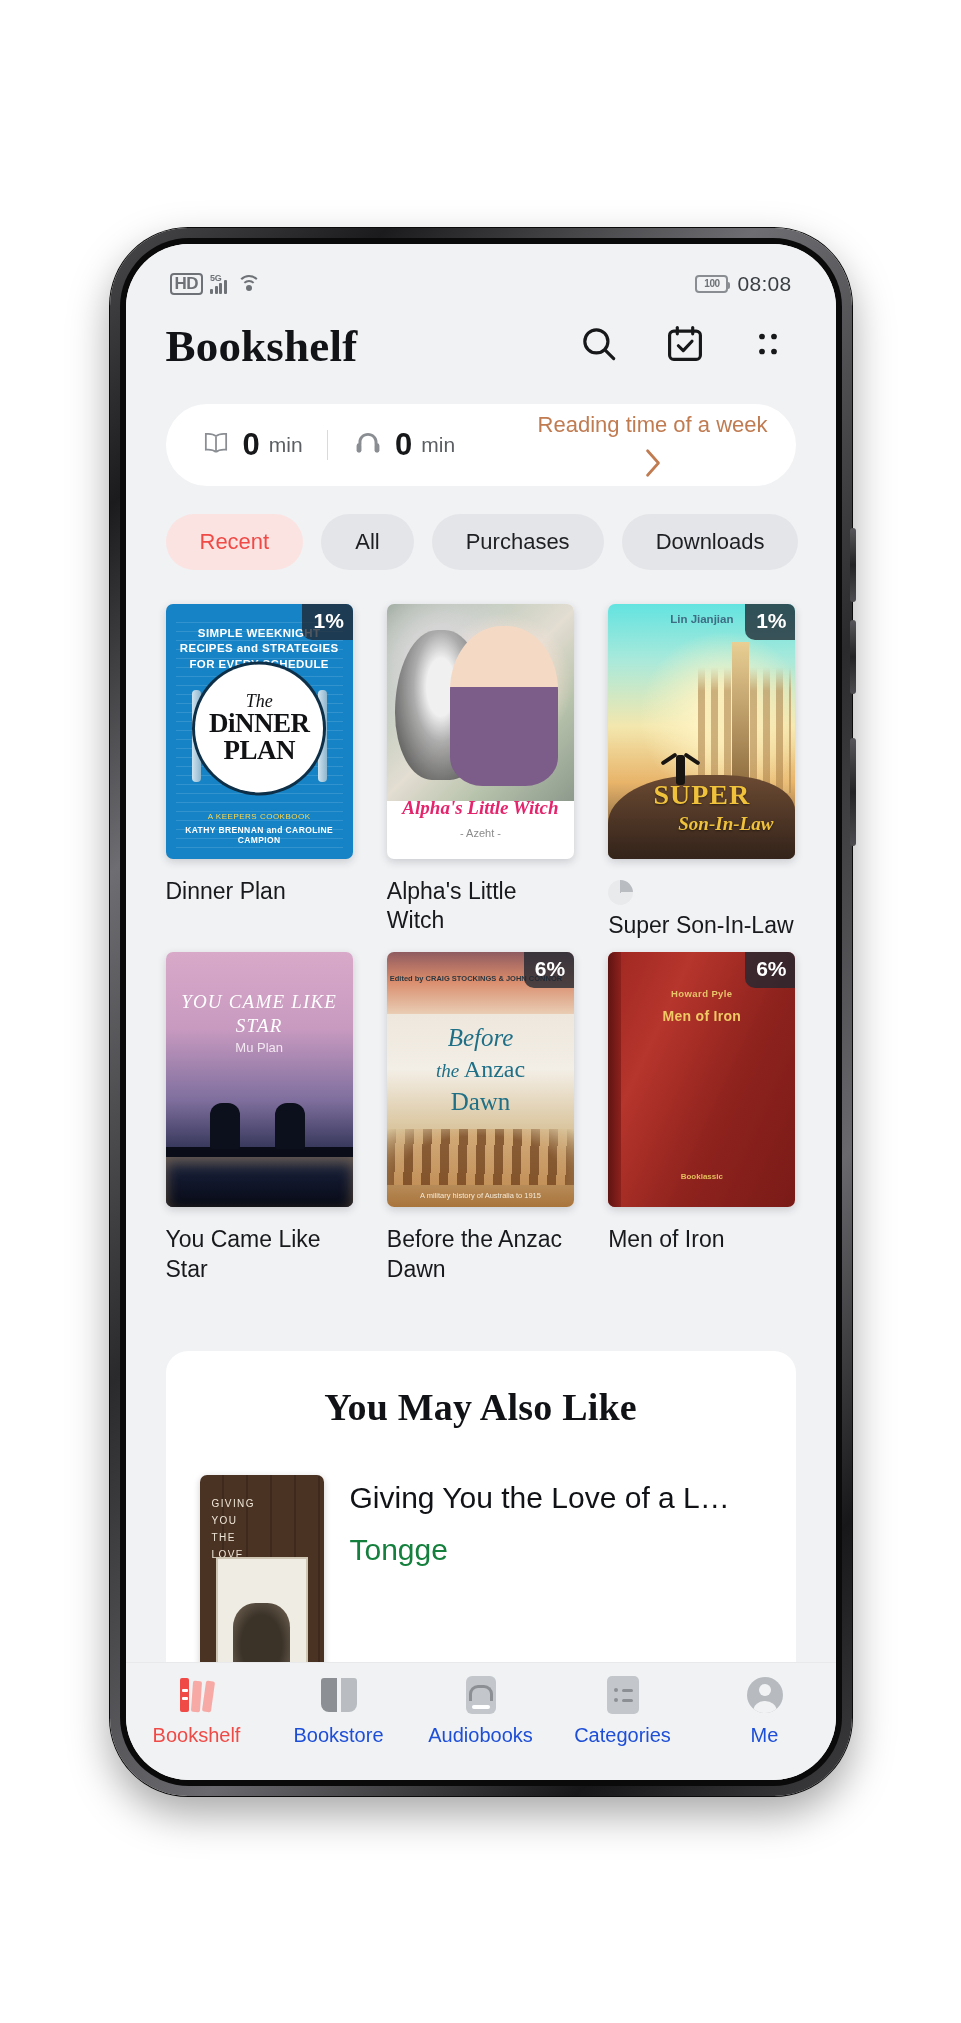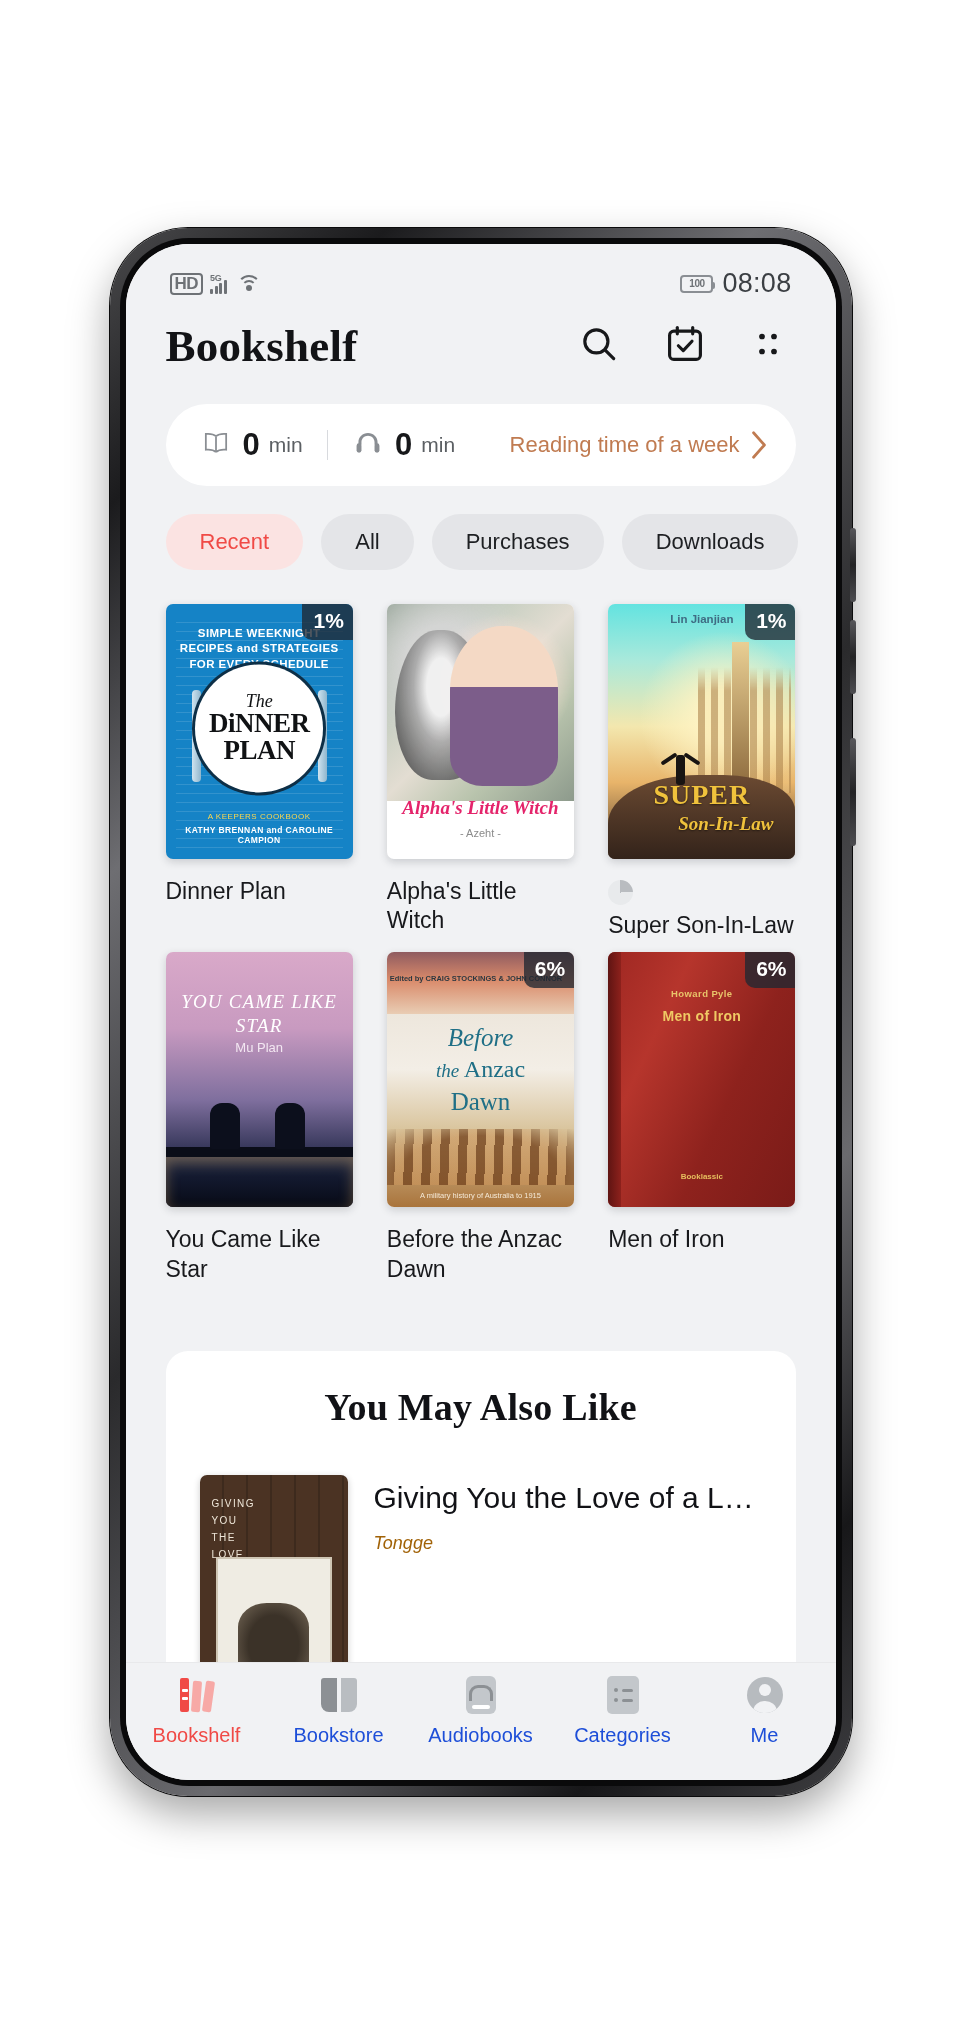--- a/index.html
+++ b/index.html
@@ -77,21 +77,21 @@
   .wifi .w3 { width: 6px;  height: 6px;  top: 11px; background:#6e7276; border-radius:50%; border:none;}
 
   .sb-right { display: flex; align-items: center; gap: 9px; }
   .battery {
     width: 33px; height: 18px; border: 2px solid #8a8e93; border-radius: 4px;
     position: relative; display:flex; align-items:center; justify-content:center;
   }
   .battery::after { content:""; position:absolute; right:-4px; top:5px; width:2.5px; height:7px;
                     background:#8a8e93; border-radius:0 2px 2px 0; }
   .battery b { font-size: 10px; color:#6e7276; font-weight:700; letter-spacing:-.5px; }
-  .clock { font-size: 27px; color: #3b3f43; font-weight: 500; letter-spacing:.3px; }
+  .clock { font-size: 21px; color: #3b3f43; font-weight: 500; letter-spacing:.3px; }
 
   
   .app-header {
     display: flex; align-items: center; justify-content: space-between;
     padding: 14px 40px 10px 40px; background: #f1f2f4;
   }
   .app-title {
     font-family: "Liberation Serif", serif;
     font-size: 45px; font-weight: 700; color: #121316; letter-spacing: .2px;
   }
@@ -103,21 +103,21 @@
 
   
   .stats-card {
     margin: 22px 40px 0 40px; height: 82px; background: #fff; border-radius: 41px;
     display: flex; align-items: center; padding: 0 28px 0 34px; gap: 0;
   }
   .stat { display: flex; align-items: center; gap: 11px; }
   .stat .num { font-size: 31px; font-weight: 700; color: #17181a; }
   .stat .unit { font-size: 21px; color: #5b5f63; margin-left:-2px;}
   .vdiv { width: 1.5px; height: 30px; background: #d8dade; margin: 0 24px; }
-  .stats-right { margin-left: auto; display: flex; align-items: center; gap: 10px; }
+  .stats-right { margin-left: auto; display: flex; align-items: center; gap: 10px; flex-direction: column; }
   .stats-link { font-size: 22px; color: #c07b51; }
   .chev { color: #c07b51; font-size: 26px; line-height: 0; }
 
   
   .pills { display: flex; gap: 18px; padding: 28px 40px 0 40px; align-items: center; }
   .pill {
     height: 56px; border-radius: 28px; background: #e4e5e8; color: #1d1f22;
     font-size: 22px; display: flex; align-items: center; justify-content: center;
     padding: 0 34px; white-space: nowrap;
   }
@@ -242,30 +242,30 @@
   
   .yma {
     margin: 66px 40px 0 40px; background: #fff; border-radius: 22px 22px 0 0;
     padding: 34px 0 0 0; min-height: 300px;
   }
   .yma h2 {
     font-family:"Liberation Serif", serif; font-size: 38px; font-weight: 700;
     color:#111216; text-align:center; letter-spacing:.2px;
   }
   .rec-row { display:flex; gap: 26px; padding: 46px 34px 0 34px; align-items:flex-start; }
-  .rec-cover { width: 148px; height: 200px; border-radius: 7px; flex:none; position:relative; overflow:hidden;
+  .rec-cover { width: 124px; height: 200px; border-radius: 7px; flex:none; position:relative; overflow:hidden;
     background: repeating-linear-gradient(90deg,#4b3323 0 22px,#3d2a1d 22px 24px);
     box-shadow:0 2px 7px rgba(0,0,0,.2);}
   .rec-cover .g1 { position:absolute; top:20px; left:12px; color:#efe7d9; font-size:10px; letter-spacing:1.4px; line-height:1.7;}
   .rec-cover .win { position:absolute; left:16px; right:16px; bottom:10px; top:82px; background:#efece3; border:2px solid #cfc6b4;}
   .rec-cover .win::after{content:"";position:absolute;left:18%;bottom:0;width:64%;height:58%;
     background:radial-gradient(ellipse at 50% 70%, #3b3228 0 50%, #776a59 100%); border-radius:40% 40% 0 0;}
   .rec-meta { padding-top: 6px; min-width:0; }
   .rec-title { font-size: 30px; color:#111216; white-space:nowrap; overflow:hidden; text-overflow:ellipsis; max-width: 420px;}
-  .rec-author { font-size: 18px; color:#a16207; margin-top: 18px; font-style: italic; }
+  .rec-author { font-size: 30px; color:#15803d; margin-top: 18px; }
 
   
   .tabbar {
     position:absolute; left:0; right:0; bottom:0; height:118px; background:#f1f2f4;
     display:flex; align-items:flex-start; padding-top: 12px;
     border-top: 1px solid rgba(0,0,0,.035);
   }
   .tab { flex:1; display:flex; flex-direction:column; align-items:center; gap:9px; }
   .tab .lab { font-size: 20px; color:#1d4ed8; }
   .tab.active .lab { color:#f04a46; }

